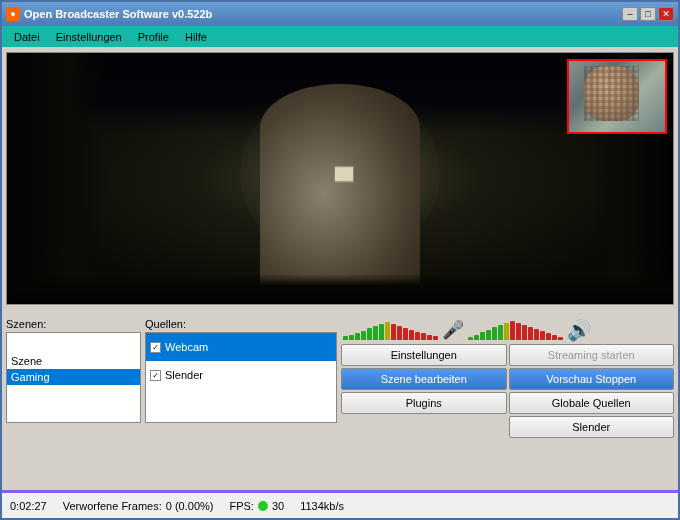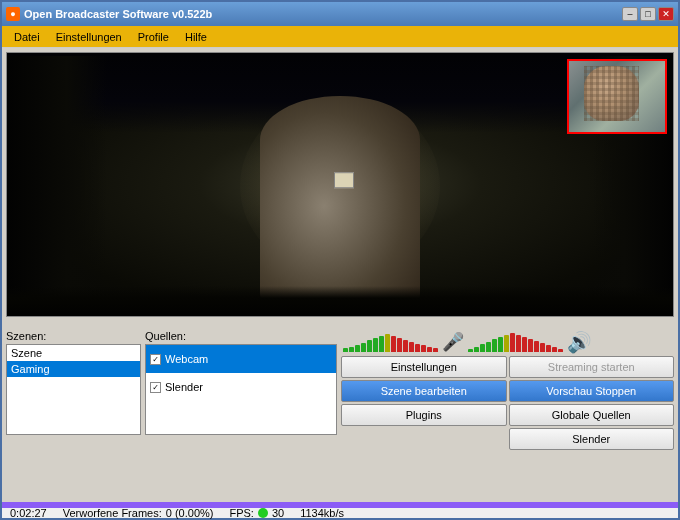--- a/index.html
+++ b/index.html
@@ -60,21 +60,21 @@
       font-size: 9px;
       cursor: pointer;
       border: 1px solid #888;
       border-radius: 2px;
     }
     .title-btn.minimize { background: #d0d0d0; }
     .title-btn.maximize { background: #d0d0d0; }
     .title-btn.close { background: #cc2222; color: white; }
     .menu-bar {
       height: 22px;
-      background: #eab308;
+      background: #14b8a6;
       border-bottom: 1px solid #ccc;
       display: flex;
       align-items: center;
       padding: 0 4px;
       flex-shrink: 0;
     }
     .menu-item {
       padding: 2px 8px;
       cursor: pointer;
       font-size: 11px;
@@ -212,20 +212,21 @@
       cursor: pointer;
       white-space: nowrap;
     }
     .list-item.selected {
       background: #0078d7;
       color: white;
     }
     .list-item.normal {
       background: white;
       color: #000;
+      margin-top: 20px;
     }
     .source-item {
       padding: 8px 4px;
       font-size: 11px;
       cursor: pointer;
       display: flex;
       align-items: center;
       gap: 4px;
     }
     .source-item.selected {
@@ -306,23 +307,23 @@
     }
     .btn-blue {
       background: linear-gradient(to bottom, #5599ee, #3377cc);
       color: white;
     }
     .btn-disabled {
       background: linear-gradient(to bottom, #f8f8f8, #e0e0e0);
       color: #999;
     }
     .status-bar {
-      height: 16px;
+      height: 28px;
       background: #f0f0f0;
-      border-top: 6px solid #8b5cf6;
+      border-top: 3px solid #8b5cf6;
       display: flex;
       align-items: center;
       padding: 0 8px;
       gap: 16px;
       font-size: 11px;
       flex-shrink: 0;
     }
     .status-item {
       display: flex;
       align-items: center;

